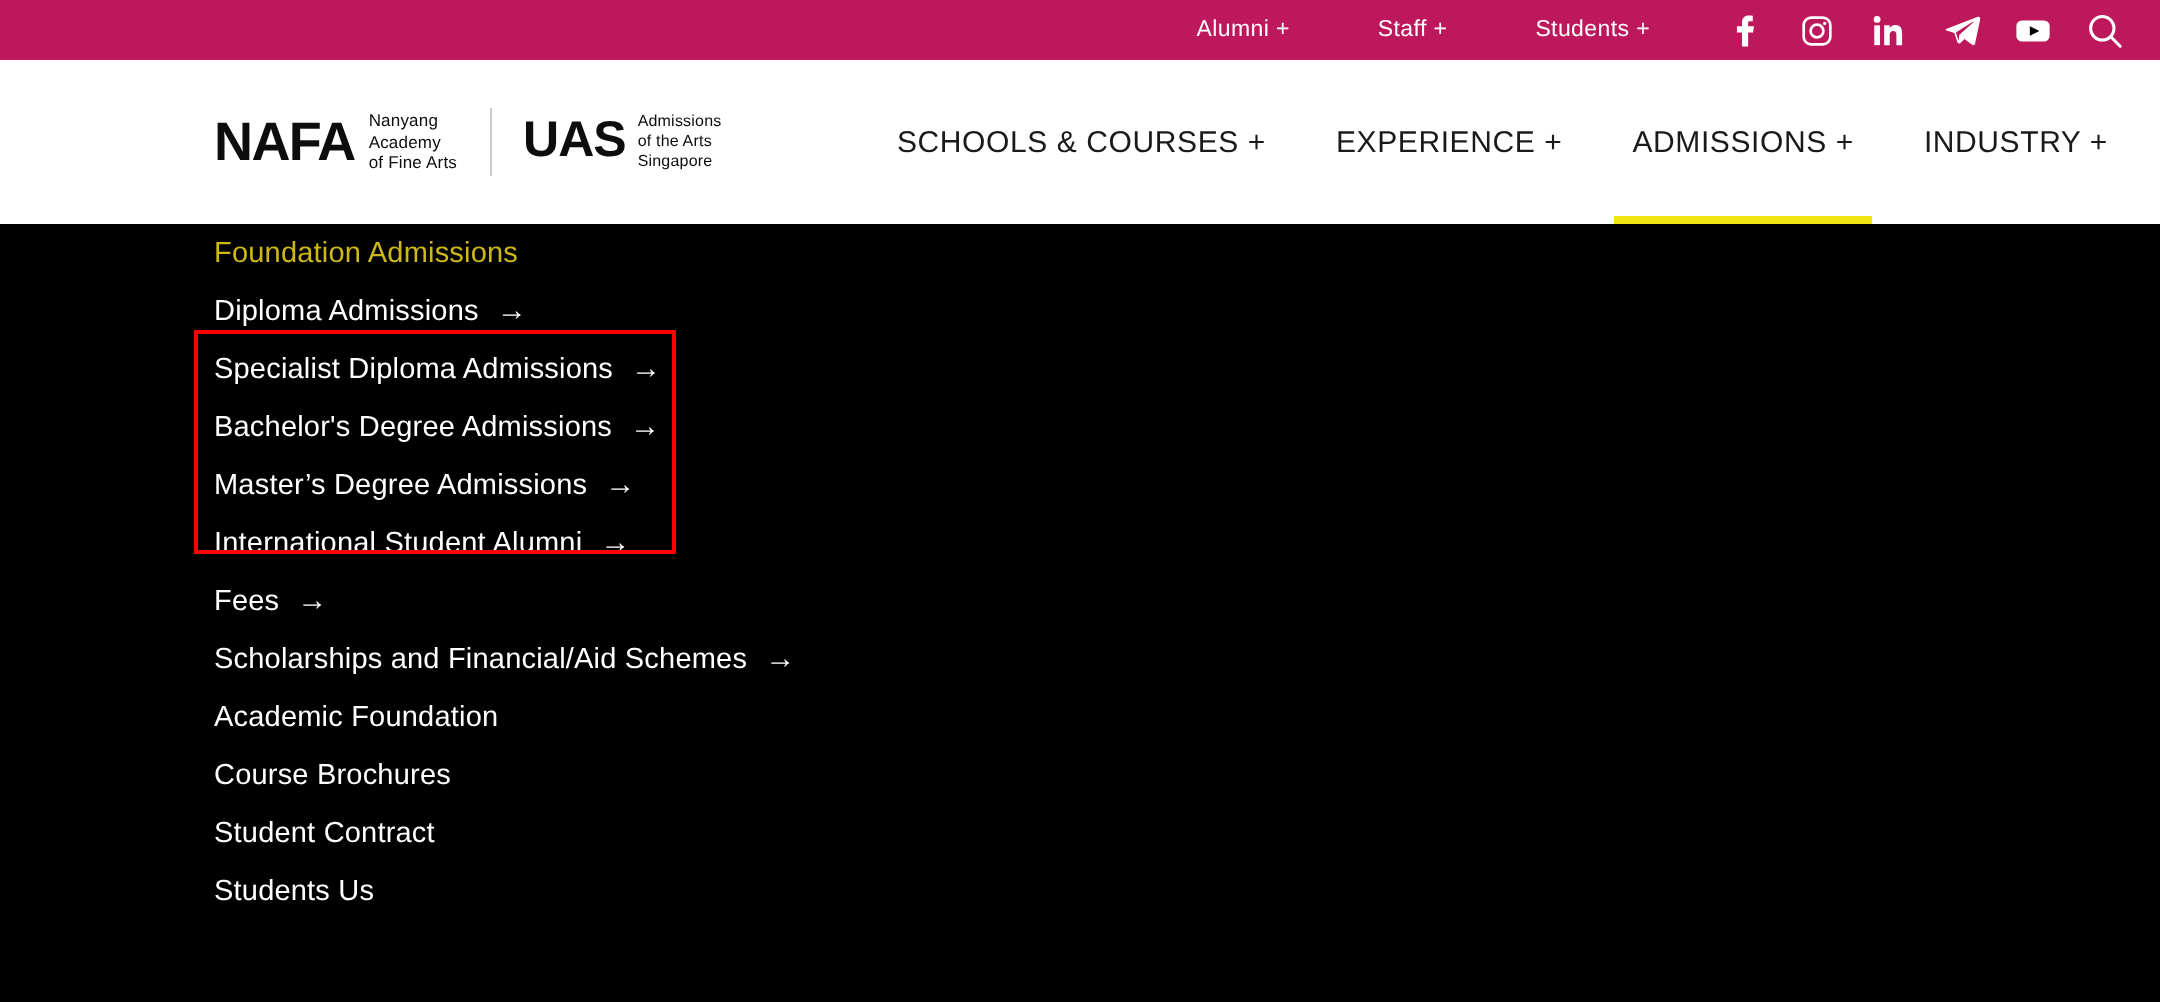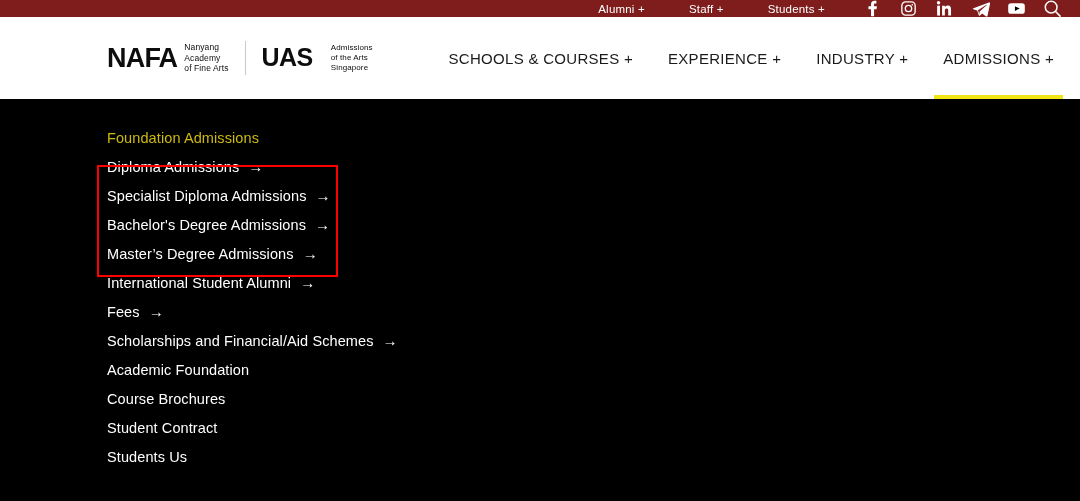--- a/index.html
+++ b/index.html
@@ -10,22 +10,22 @@
     width: 1080px;
     height: 501px;
     background: #000000;
     font-family: "Liberation Sans", sans-serif;
     overflow: hidden;
     position: relative;
   }
 
   
   .topbar {
-    height: 17px;
-    background: #7f1d1d;
+    height: 30px;
+    background: #be185d;
     display: flex;
     align-items: center;
     justify-content: flex-end;
     padding-right: 18px;
     box-sizing: border-box;
   }
   .topbar-links {
     display: flex;
     align-items: center;
     gap: 44px;
@@ -90,21 +90,21 @@
   }
   .logo-divider {
     width: 1px;
     height: 34px;
     background: #c9c9c9;
     margin: 0 16px;
   }
   .logo-uas {
     display: flex;
     align-items: center;
-    gap: 18px;
+    gap: 6px;
   }
   .uas-mark {
     font-size: 25px;
     font-weight: bold;
     letter-spacing: -0.5px;
     color: #0d0d0d;
     line-height: 1;
   }
   .uas-sub {
     font-size: 8px;
@@ -139,21 +139,20 @@
     left: -9px;
     right: -9px;
     bottom: 0;
     height: 4px;
     background: #f2e516;
   }
 
   
   .dropdown {
     background: #000000;
-    padding-top: 24px;
     padding-left: 107px;
     height: 386px;
     box-sizing: border-box;
     position: relative;
   }
   .menu-list {
     display: flex;
     flex-direction: column;
   }
   .menu-item {
@@ -257,22 +256,22 @@
         <span>Admissions</span><br>
         <span>of the Arts</span><br>
         <span>Singapore</span>
       </span>
     </div>
   </div>
 
   <nav class="mainnav">
     <a class="nav-item">SCHOOLS &amp; COURSES +</a>
     <a class="nav-item">EXPERIENCE +</a>
+    <a class="nav-item active">ADMISSIONS +</a>
     <a class="nav-item">INDUSTRY +</a>
-    <a class="nav-item active">ADMISSIONS +</a>
   </nav>
 </div>
 
 <div class="dropdown">
   <div class="menu-list">
 
     <a class="menu-item heading">
       <span>Foundation Admissions</span>
       <span class="menu-arrow"></span>
     </a>

